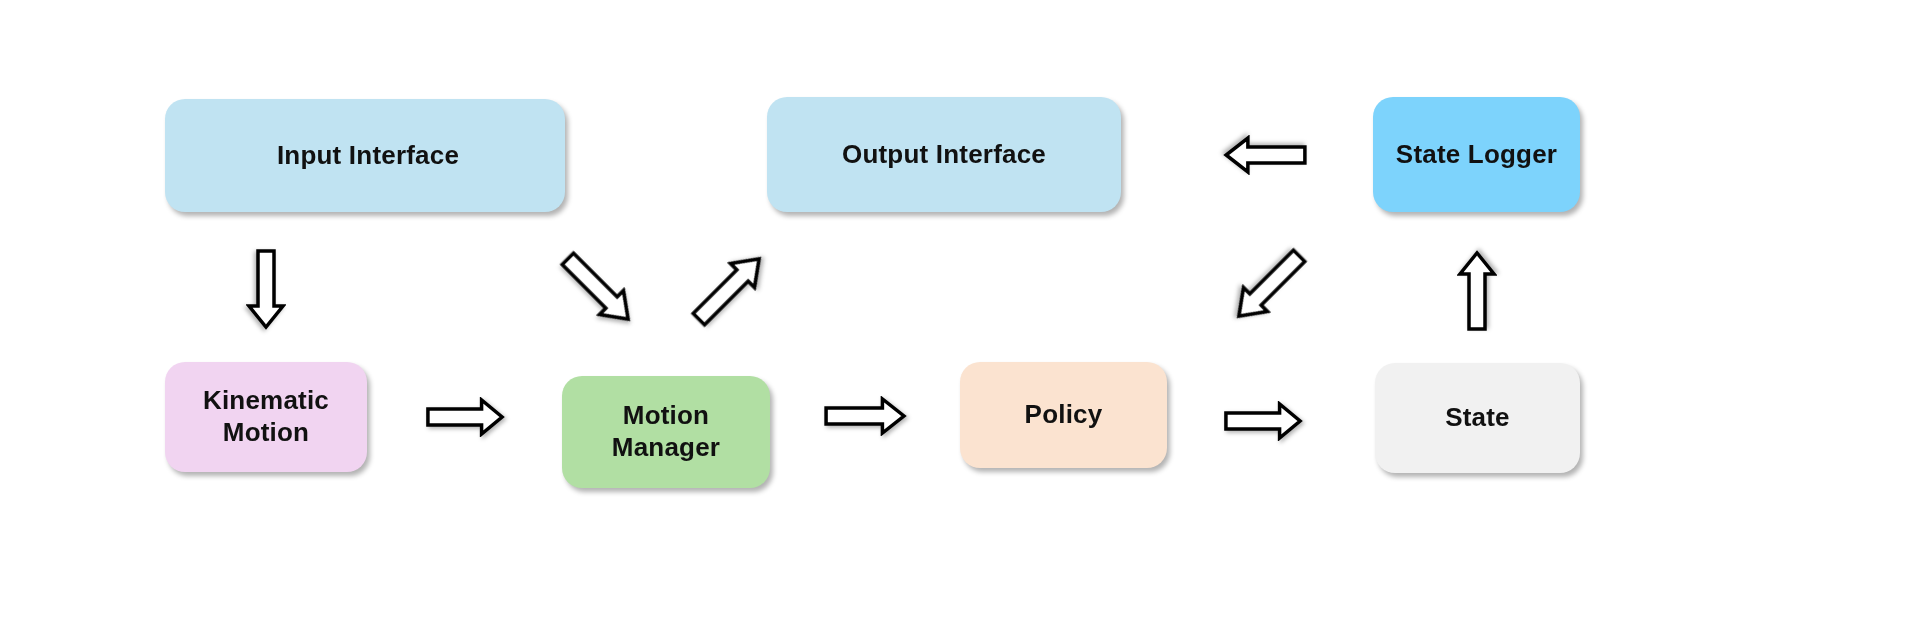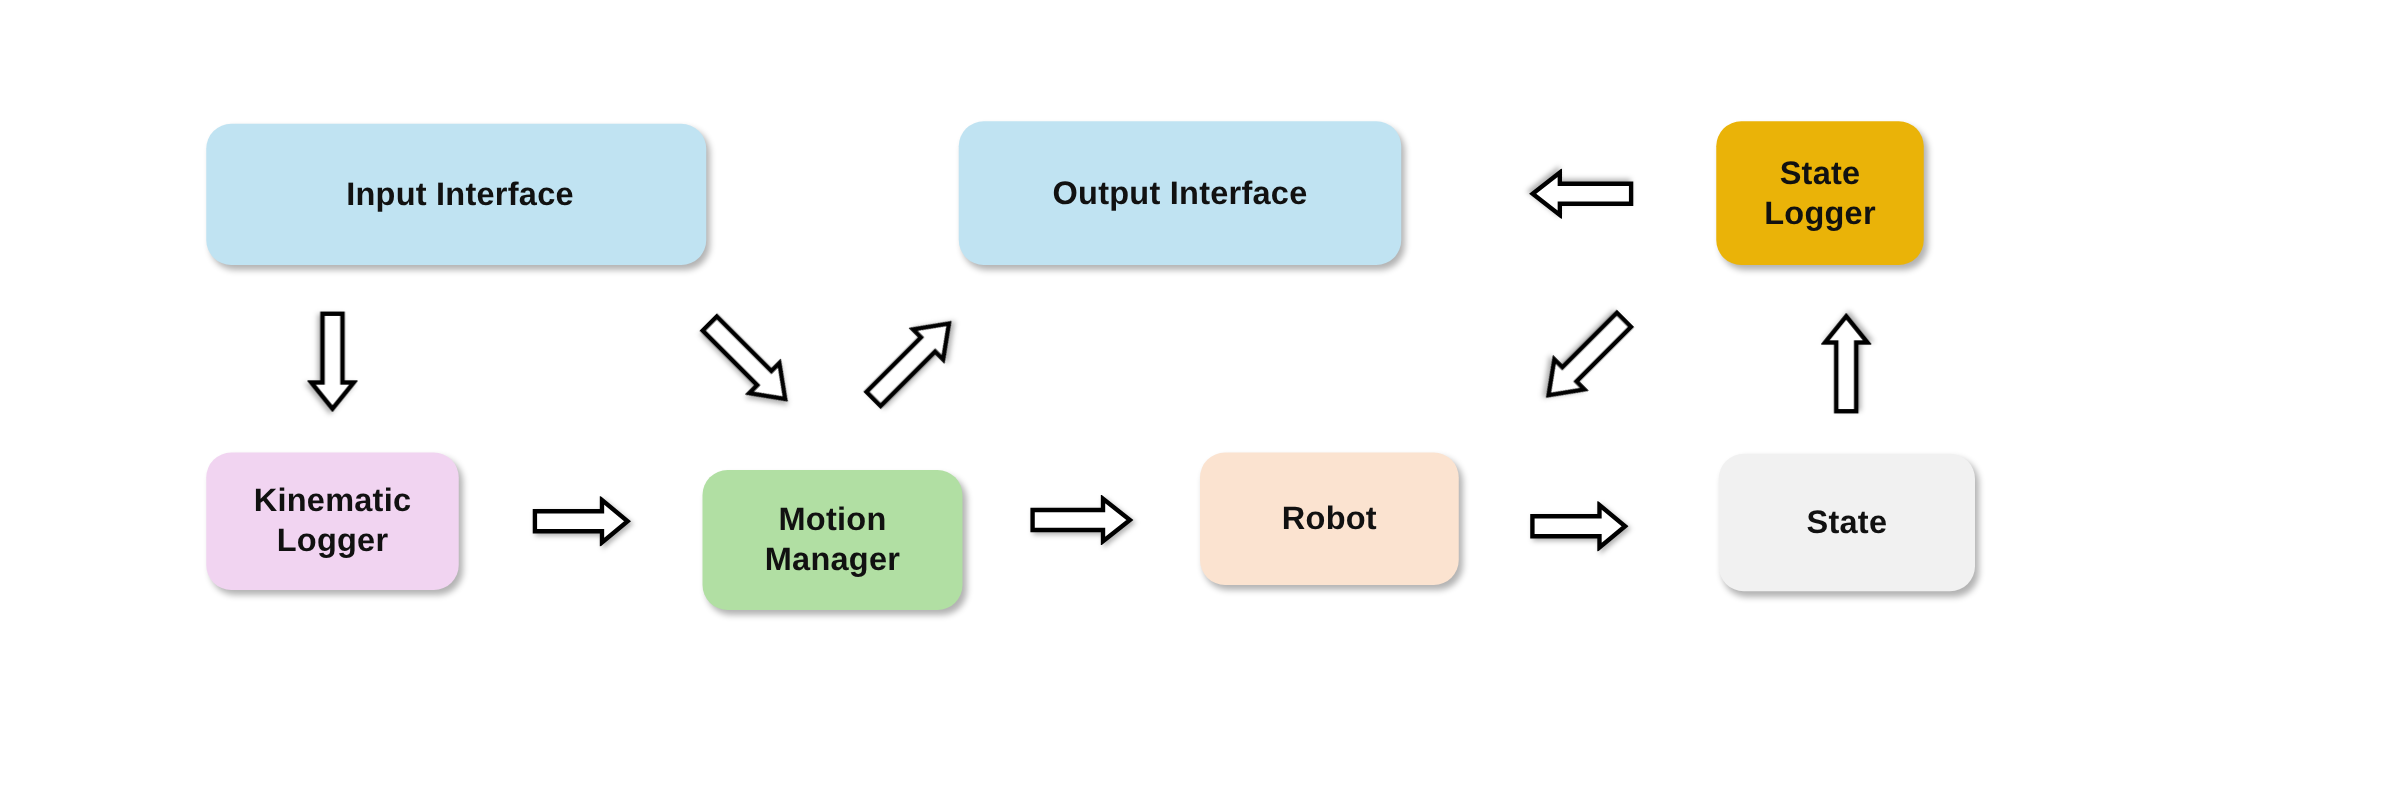--- a/index.html
+++ b/index.html
@@ -46,31 +46,31 @@
 </head>
 <body>
 
 <div id="canvas" style="background: rgb(255, 255, 255);">
     <div class="node" style="left: 165px; top: 99px; width: 400px; height: 113px; background: rgb(192, 227, 242); padding-left: 24px;">
       <span class="label" style="color: rgb(17, 17, 17);">Input Interface</span>
     </div>
     <div class="node" style="left: 767px; top: 97px; width: 354px; height: 115px; background: rgb(192, 227, 242);">
       <span class="label" style="color: rgb(17, 17, 17);">Output Interface</span>
     </div>
-    <div class="node" style="left: 1373px; top: 97px; width: 166px; height: 115px; background: #eab308;">
+    <div class="node" style="left: 1373px; top: 97px; width: 207px; height: 115px; background: #7dd3fc;">
       <span class="label" style="color: rgb(17, 17, 17);">State Logger</span>
     </div>
     <div class="node" style="left: 165px; top: 362px; width: 202px; height: 110px; background: rgb(241, 212, 241);">
-      <span class="label" style="color: rgb(17, 17, 17);">Kinematic Logger</span>
+      <span class="label" style="color: rgb(17, 17, 17);">Kinematic Motion</span>
     </div>
     <div class="node" style="left: 562px; top: 376px; width: 208px; height: 112px; background: rgb(177, 223, 163);">
       <span class="label" style="color: rgb(17, 17, 17);">Motion Manager</span>
     </div>
     <div class="node" style="left: 960px; top: 362px; width: 207px; height: 106px; background: rgb(251, 227, 208);">
-      <span class="label" style="color: rgb(17, 17, 17);">Robot</span>
+      <span class="label" style="color: rgb(17, 17, 17);">Policy</span>
     </div>
     <div class="node" style="left: 1375px; top: 363px; width: 205px; height: 110px; background: rgb(241, 241, 241);">
       <span class="label" style="color: rgb(17, 17, 17);">State</span>
     </div>
     <div class="arrow" style="width: 82px; height: 40px; left: 225px; top: 269px; transform: rotate(90deg);">
       <svg viewBox="0 0 82 40" preserveAspectRatio="none">
         <path d="M3,12 H58 V3 L79,20 L58,37 V28 H3 Z" fill="#ffffff" stroke="#000000" stroke-width="3.5" stroke-linejoin="miter" vector-effect="non-scaling-stroke"></path>
       </svg>
     </div>
     <div class="arrow" style="width: 92px; height: 40px; left: 552px; top: 269px; transform: rotate(45deg);">

